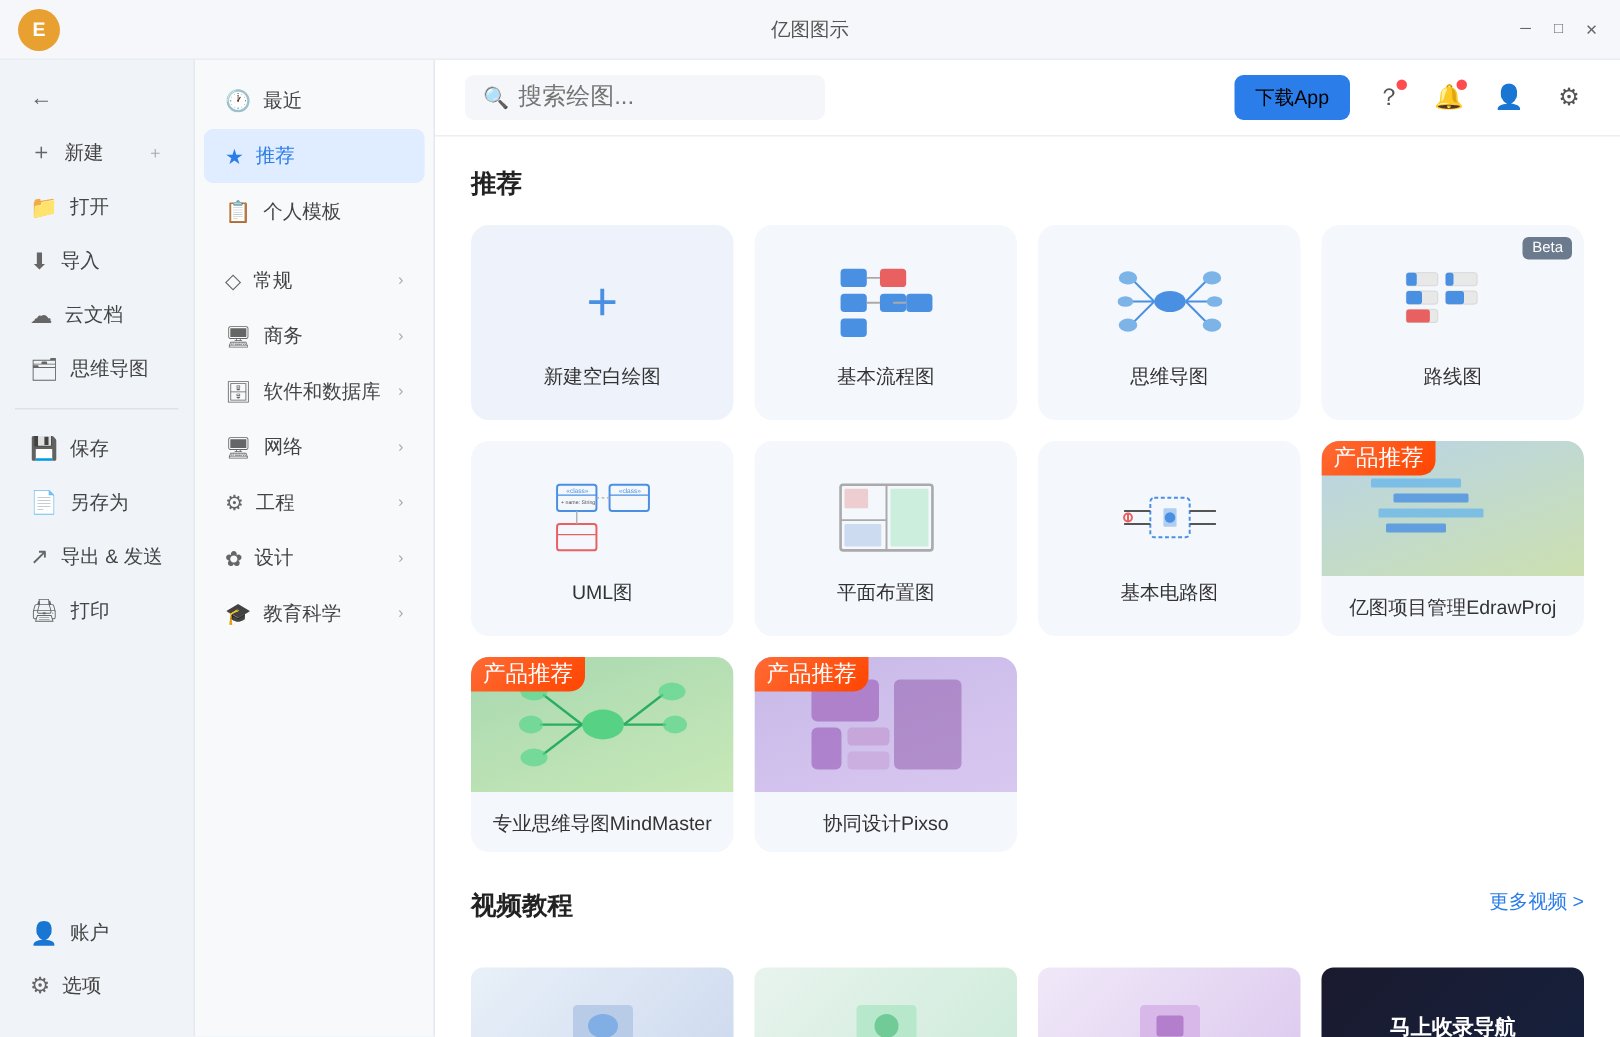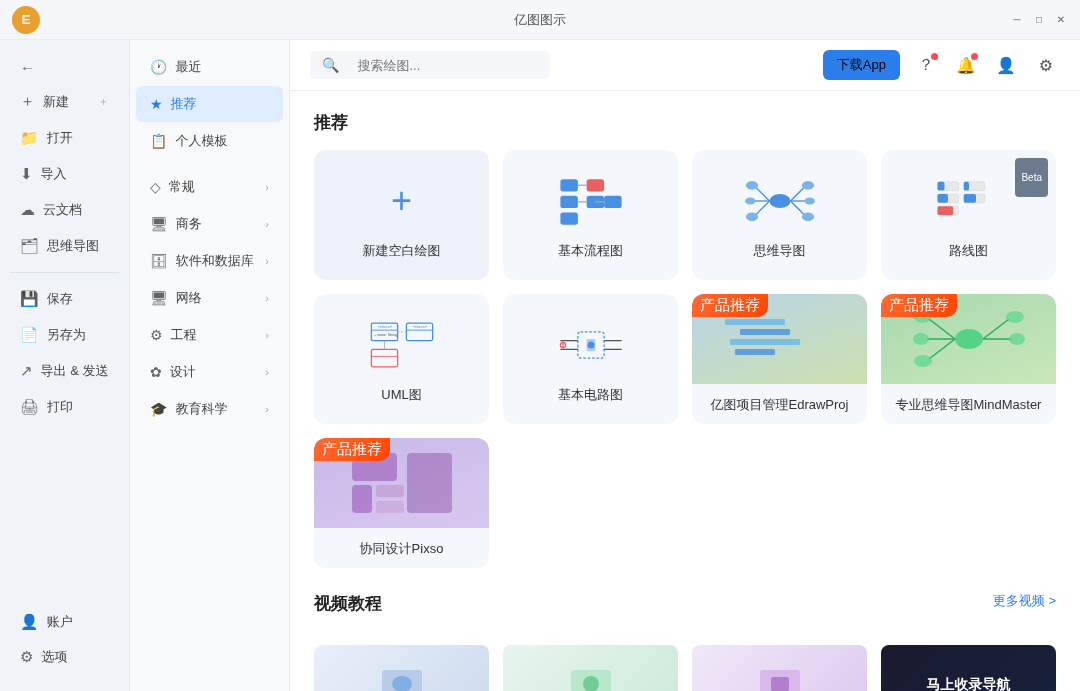--- a/index.html
+++ b/index.html
@@ -152,25 +152,24 @@
       background: #f4f6f9;
       border-radius: 6px;
       padding: 6px 12px;
       gap: 6px;
       flex: 1;
       max-width: 240px;
     }
     .search-box input {
       border: none;
       background: transparent;
-      font-size: 13px;
+      font-size: 16px;
       color: #701a75;
       outline: none;
       flex: 1;
-      margin-left: 12px;
     }
     .search-icon { color: #aaa; font-size: 14px; }
 
     .topbar-actions {
       display: flex;
       align-items: center;
       gap: 12px;
     }
     .download-btn {
       background: #2b7de9;
@@ -251,21 +250,21 @@
     }
 
     
     .beta-badge {
       position: absolute;
       top: 8px;
       right: 8px;
       background: #6c7a8d;
       color: white;
       font-size: 10px;
-      padding: 14px 6px;
+      padding: 2px 6px;
       border-radius: 4px;
     }
 
     
     .product-badge {
       position: absolute;
       top: 0;
       left: 0;
       background: linear-gradient(135deg, #ff6b35, #ff4500);
       color: white;
@@ -618,20 +617,33 @@
               <text x="52" y="11" font-size="5" fill="#4a90e2">«class»</text>
               <line x1="35" y1="15" x2="45" y2="15" stroke="#aaa" stroke-width="1" stroke-dasharray="2,2"></line>
               <rect x="5" y="35" width="30" height="20" rx="2" fill="none" stroke="#e86060" stroke-width="1.5"></rect>
               <line x1="5" y1="43" x2="35" y2="43" stroke="#e86060" stroke-width="1"></line>
               <line x1="20" y1="25" x2="20" y2="35" stroke="#aaa" stroke-width="1"></line>
             </svg>
           </div>
           <div class="card-label">UML图</div>
         </div>
 
+        <div class="template-card">
+          <div class="card-visual">
+            <svg class="card-svg" viewBox="0 0 80 60">
+              <rect x="5" y="5" width="70" height="50" rx="2" fill="none" stroke="#aaa" stroke-width="2"></rect>
+              <line x1="40" y1="5" x2="40" y2="55" stroke="#aaa" stroke-width="1.5"></line>
+              <line x1="5" y1="32" x2="40" y2="32" stroke="#aaa" stroke-width="1.5"></line>
+              <rect x="8" y="8" width="18" height="15" rx="1" fill="#e8b0b0" opacity="0.6"></rect>
+              <rect x="8" y="35" width="28" height="17" rx="1" fill="#b0c8e8" opacity="0.6"></rect>
+              <rect x="43" y="8" width="29" height="44" rx="1" fill="#b0e8c8" opacity="0.6"></rect>
+            </svg>
+          </div>
+          <div class="card-label">平面布置图</div>
+        </div>
 
         <div class="template-card">
           <div class="card-visual">
             <svg class="card-svg" viewBox="0 0 80 60">
               <rect x="25" y="15" width="30" height="30" rx="3" fill="none" stroke="#4a90e2" stroke-width="1.5" stroke-dasharray="3,2"></rect>
               <rect x="35" y="23" width="10" height="14" rx="1" fill="#4a90e2" opacity="0.4"></rect>
               <circle cx="40" cy="30" r="4" fill="#4a90e2"></circle>
               <line x1="5" y1="25" x2="25" y2="25" stroke="#555" stroke-width="1.5"></line>
               <line x1="5" y1="35" x2="25" y2="35" stroke="#555" stroke-width="1.5"></line>
               <line x1="55" y1="25" x2="75" y2="25" stroke="#555" stroke-width="1.5"></line>

